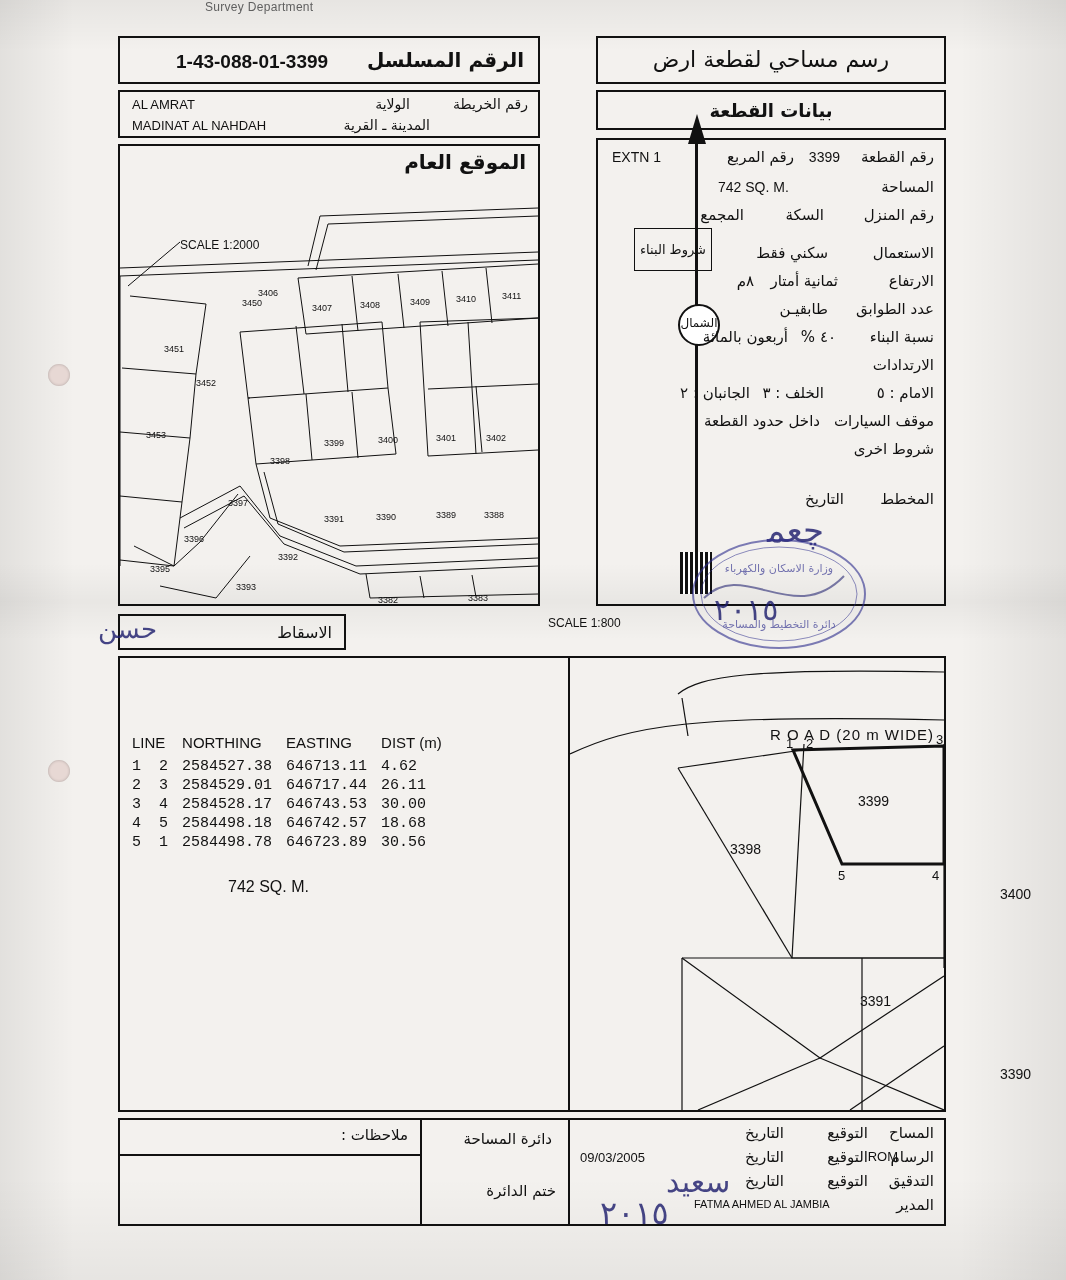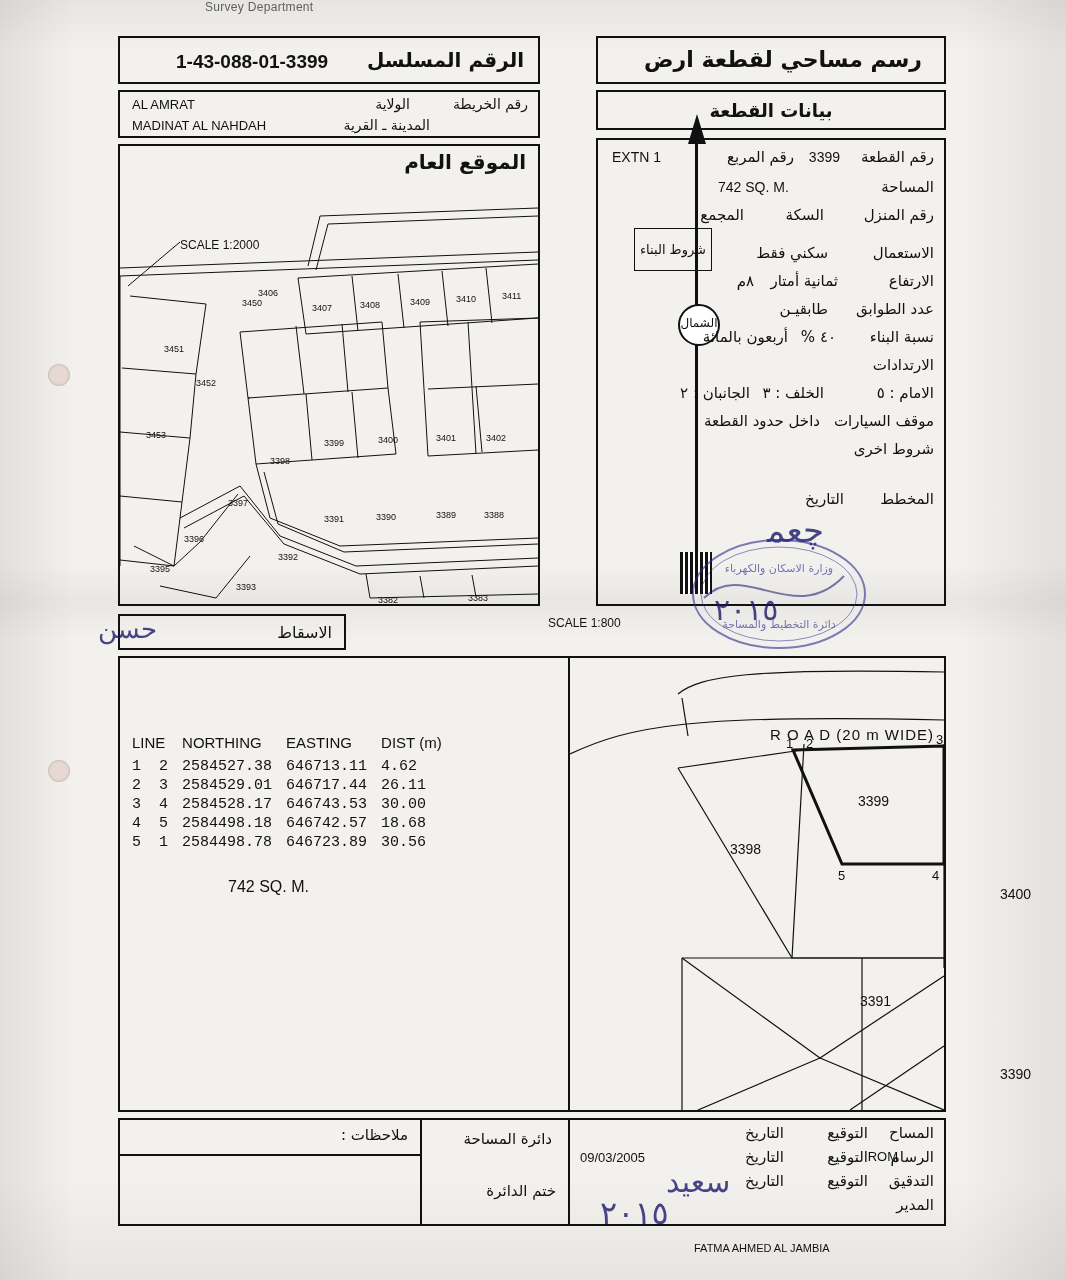--- a/index.html
+++ b/index.html
@@ -82,21 +82,21 @@
 <body>
 
 <div class="paper-shade"></div>
 <div class="hole" style="left:48px;top:364px;"></div>
 <div class="hole" style="left:48px;top:760px;"></div>
 <div class="topnote">Survey Department</div>
 
 <div class="sheet">
 
   <div class="bx" id="title-box">
-    <div class="t ar ctr" style="left:0;right:0;top:9px;width:100%;font-size:22px;font-weight:bold;padding-left:12px;">رسم مساحي لقطعة ارض</div>
+    <div class="t ar ctr" style="left:0;right:0;top:9px;width:100%;font-size:22px;font-weight:normal;">رسم مساحي لقطعة ارض</div>
   </div>
 
   <div class="bx" id="serial-box">
     <div class="t ar" style="right:14px;top:10px;font-size:20px;font-weight:bold;">الرقم المسلسل</div>
     <div class="t" style="left:56px;top:13px;font-size:19px;font-weight:bold;">1-43-088-01-3399</div>
   </div>
 
   <div class="bx" id="parceldata-box">
     <div class="t ar ctr" style="left:0;top:8px;width:100%;font-size:18px;font-weight:bold;">بيانات القطعة</div>
   </div>
@@ -387,18 +387,18 @@
     <div class="t ar" style="right:76px;top:4px;font-size:15px;">التوقيع</div>
     <div class="t ar" style="right:76px;top:28px;font-size:15px;">التوقيع</div>
     <div class="t ar" style="right:76px;top:52px;font-size:15px;">التوقيع</div>
 
     <div class="t ar" style="right:160px;top:4px;font-size:15px;">التاريخ</div>
     <div class="t ar" style="right:160px;top:28px;font-size:15px;">التاريخ</div>
     <div class="t ar" style="right:160px;top:52px;font-size:15px;">التاريخ</div>
 
     <div class="t" style="right:46px;top:29px;font-size:13px;position:absolute;">ROM</div>
     <div class="t" style="left:460px;top:30px;font-size:13px;">09/03/2005</div>
-    <div class="t" style="left:574px;top:78px;font-size:11px;margin-top:44px;">FATMA AHMED AL JAMBIA</div>
+    <div class="t" style="left:574px;top:78px;font-size:11px;">FATMA AHMED AL JAMBIA</div>
     <div class="sig" style="left:546px;top:44px;font-size:30px;">ﺳﻌﻴﺪ</div>
     <div class="sig" style="left:480px;top:74px;font-size:32px;">٢٠١٥</div>
   </div>
 
 </div>
 
 </body></html>

